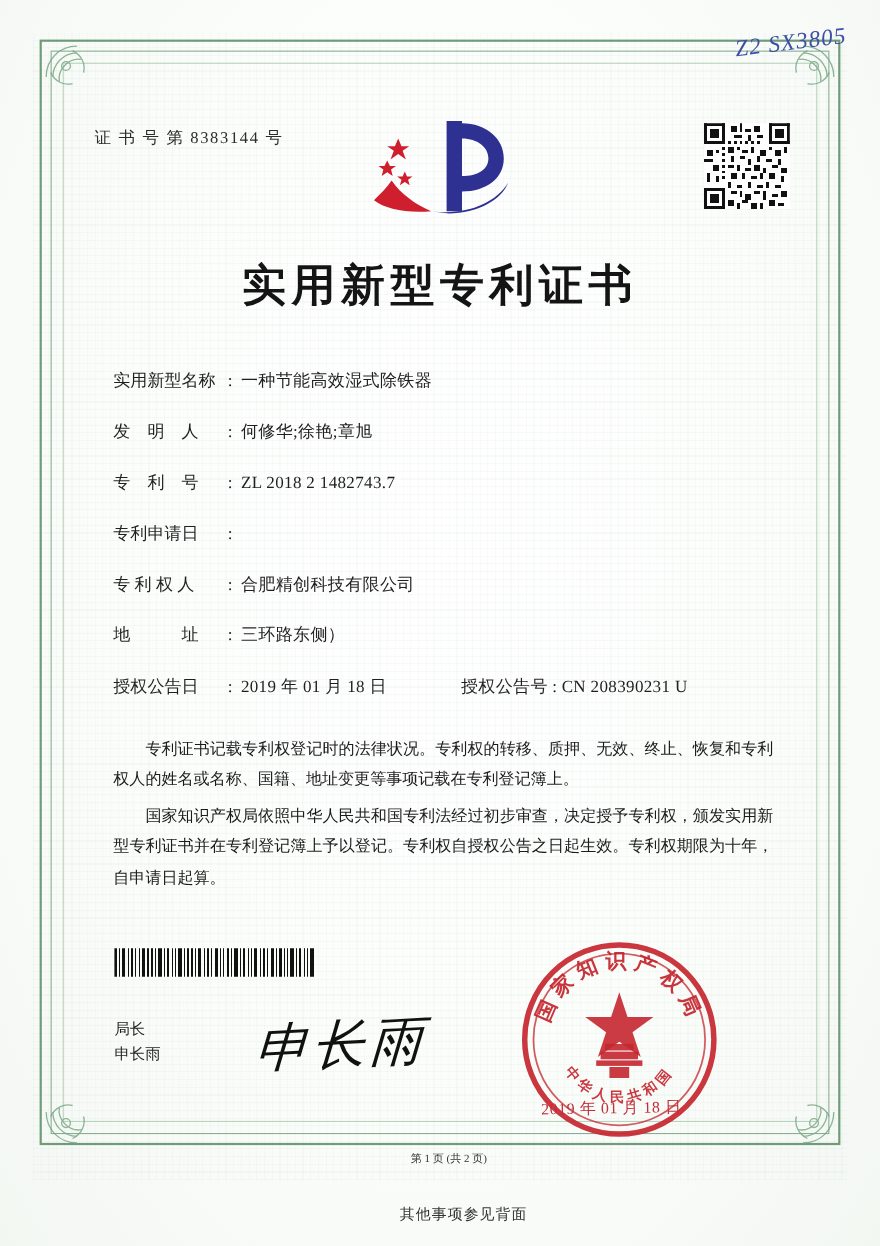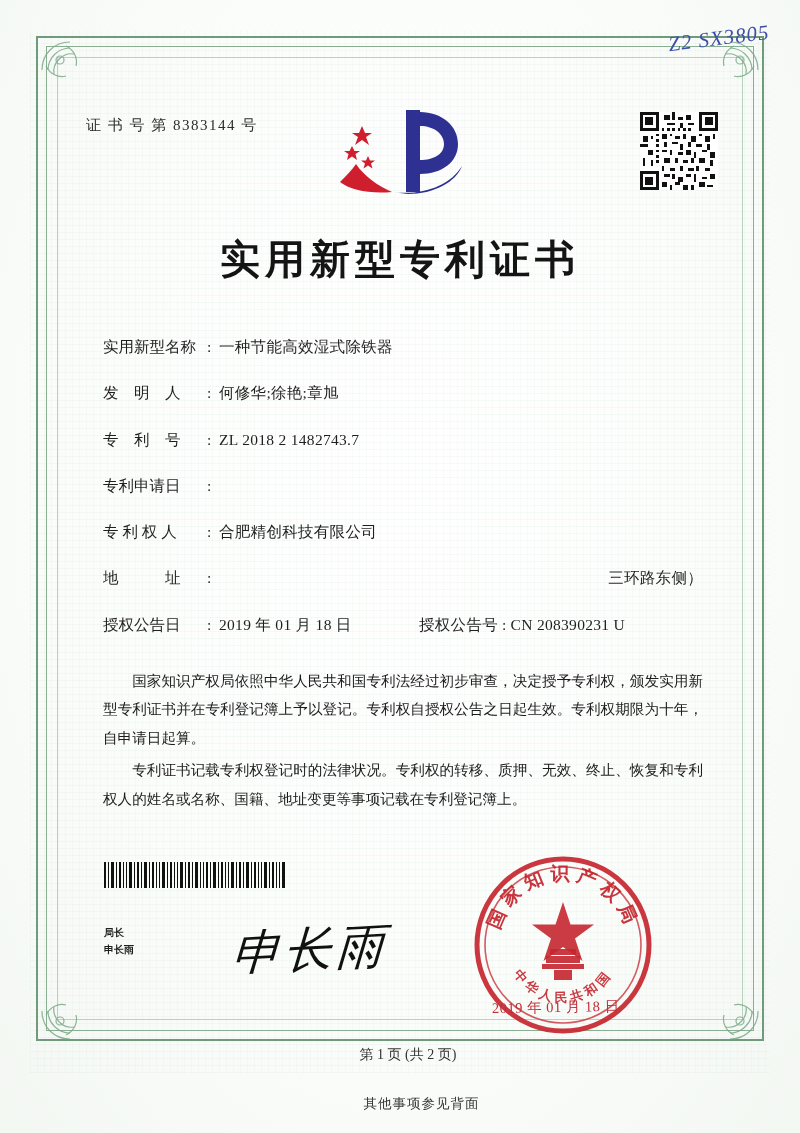--- a/index.html
+++ b/index.html
@@ -158,21 +158,20 @@
   .field-colon {
     flex: 0 0 auto;
     width: 12px;
   }
   .field-value {
     flex: 1;
     letter-spacing: .3px;
   }
   .field-value .cont {
     display: block;
-    text-align: right;
   }
 
   
   .field-row.dual .field-value {
     display: flex;
   }
   .dual-first { width: 200px; flex: 0 0 200px; }
   .dual-label { margin-right: 4px; }
 
   
@@ -199,24 +198,24 @@
     width: 182px;
     height: 26px;
   }
   #barcode svg { width: 100%; height: 100%; display: block; }
 
   
   #signature-block {
     position: absolute;
     left: 104px;
     top: 925px;
-    font-size: 10px;
+    font-size: 14px;
     color: #1f1f1f;
     line-height: 1.65;
-    font-weight: bold;
+    font-weight: normal;
   }
   #signature-handwriting {
     position: absolute;
     left: 232px;
     top: 918px;
     font-family: "Liberation Serif", serif;
     font-size: 48px;
     font-style: italic;
     color: #111111;
     letter-spacing: 4px;
@@ -243,21 +242,21 @@
     transform: rotate(-1deg);
     white-space: nowrap;
   }
 
   
   #page-number {
     position: absolute;
     left: 0; right: 0;
     top: 1046px;
     text-align: center;
-    font-size: 14px;
+    font-size: 10px;
     color: #333;
     margin-left: 16px;
   }
   #footer-note {
     position: absolute;
     left: 12px; right: 0;
     top: 1095px;
     text-align: center;
     font-size: 13.5px;
     color: #333;
@@ -487,22 +486,22 @@
         <span class="dual-first">2019 年 01 月 18 日</span>
         <span class="dual-label">授权公告号</span>
         <span class="dual-label">:</span>
         <span>CN 208390231 U</span>
       </div>
     </div>
 
   </div>
 
   <div id="paragraphs">
+    <p>专利证书记载专利权登记时的法律状况。专利权的转移、质押、无效、终止、恢复和专利权人的姓名或名称、国籍、地址变更等事项记载在专利登记簿上。</p>
     <p>国家知识产权局依照中华人民共和国专利法经过初步审查，决定授予专利权，颁发实用新型专利证书并在专利登记簿上予以登记。专利权自授权公告之日起生效。专利权期限为十年，自申请日起算。</p>
-    <p>专利证书记载专利权登记时的法律状况。专利权的转移、质押、无效、终止、恢复和专利权人的姓名或名称、国籍、地址变更等事项记载在专利登记簿上。</p>
   </div>
 
   <div id="barcode">
     <svg viewBox="0 0 182 26" shape-rendering="crispEdges">
       <g fill="#111111">
         <rect x="0" y="0" width="2" height="26"></rect>
           <rect x="4" y="0" width="1" height="26"></rect>
         <rect x="7" y="0" width="3" height="26"></rect>
           <rect x="12" y="0" width="1" height="26"></rect>
         <rect x="15" y="0" width="2" height="26"></rect>

